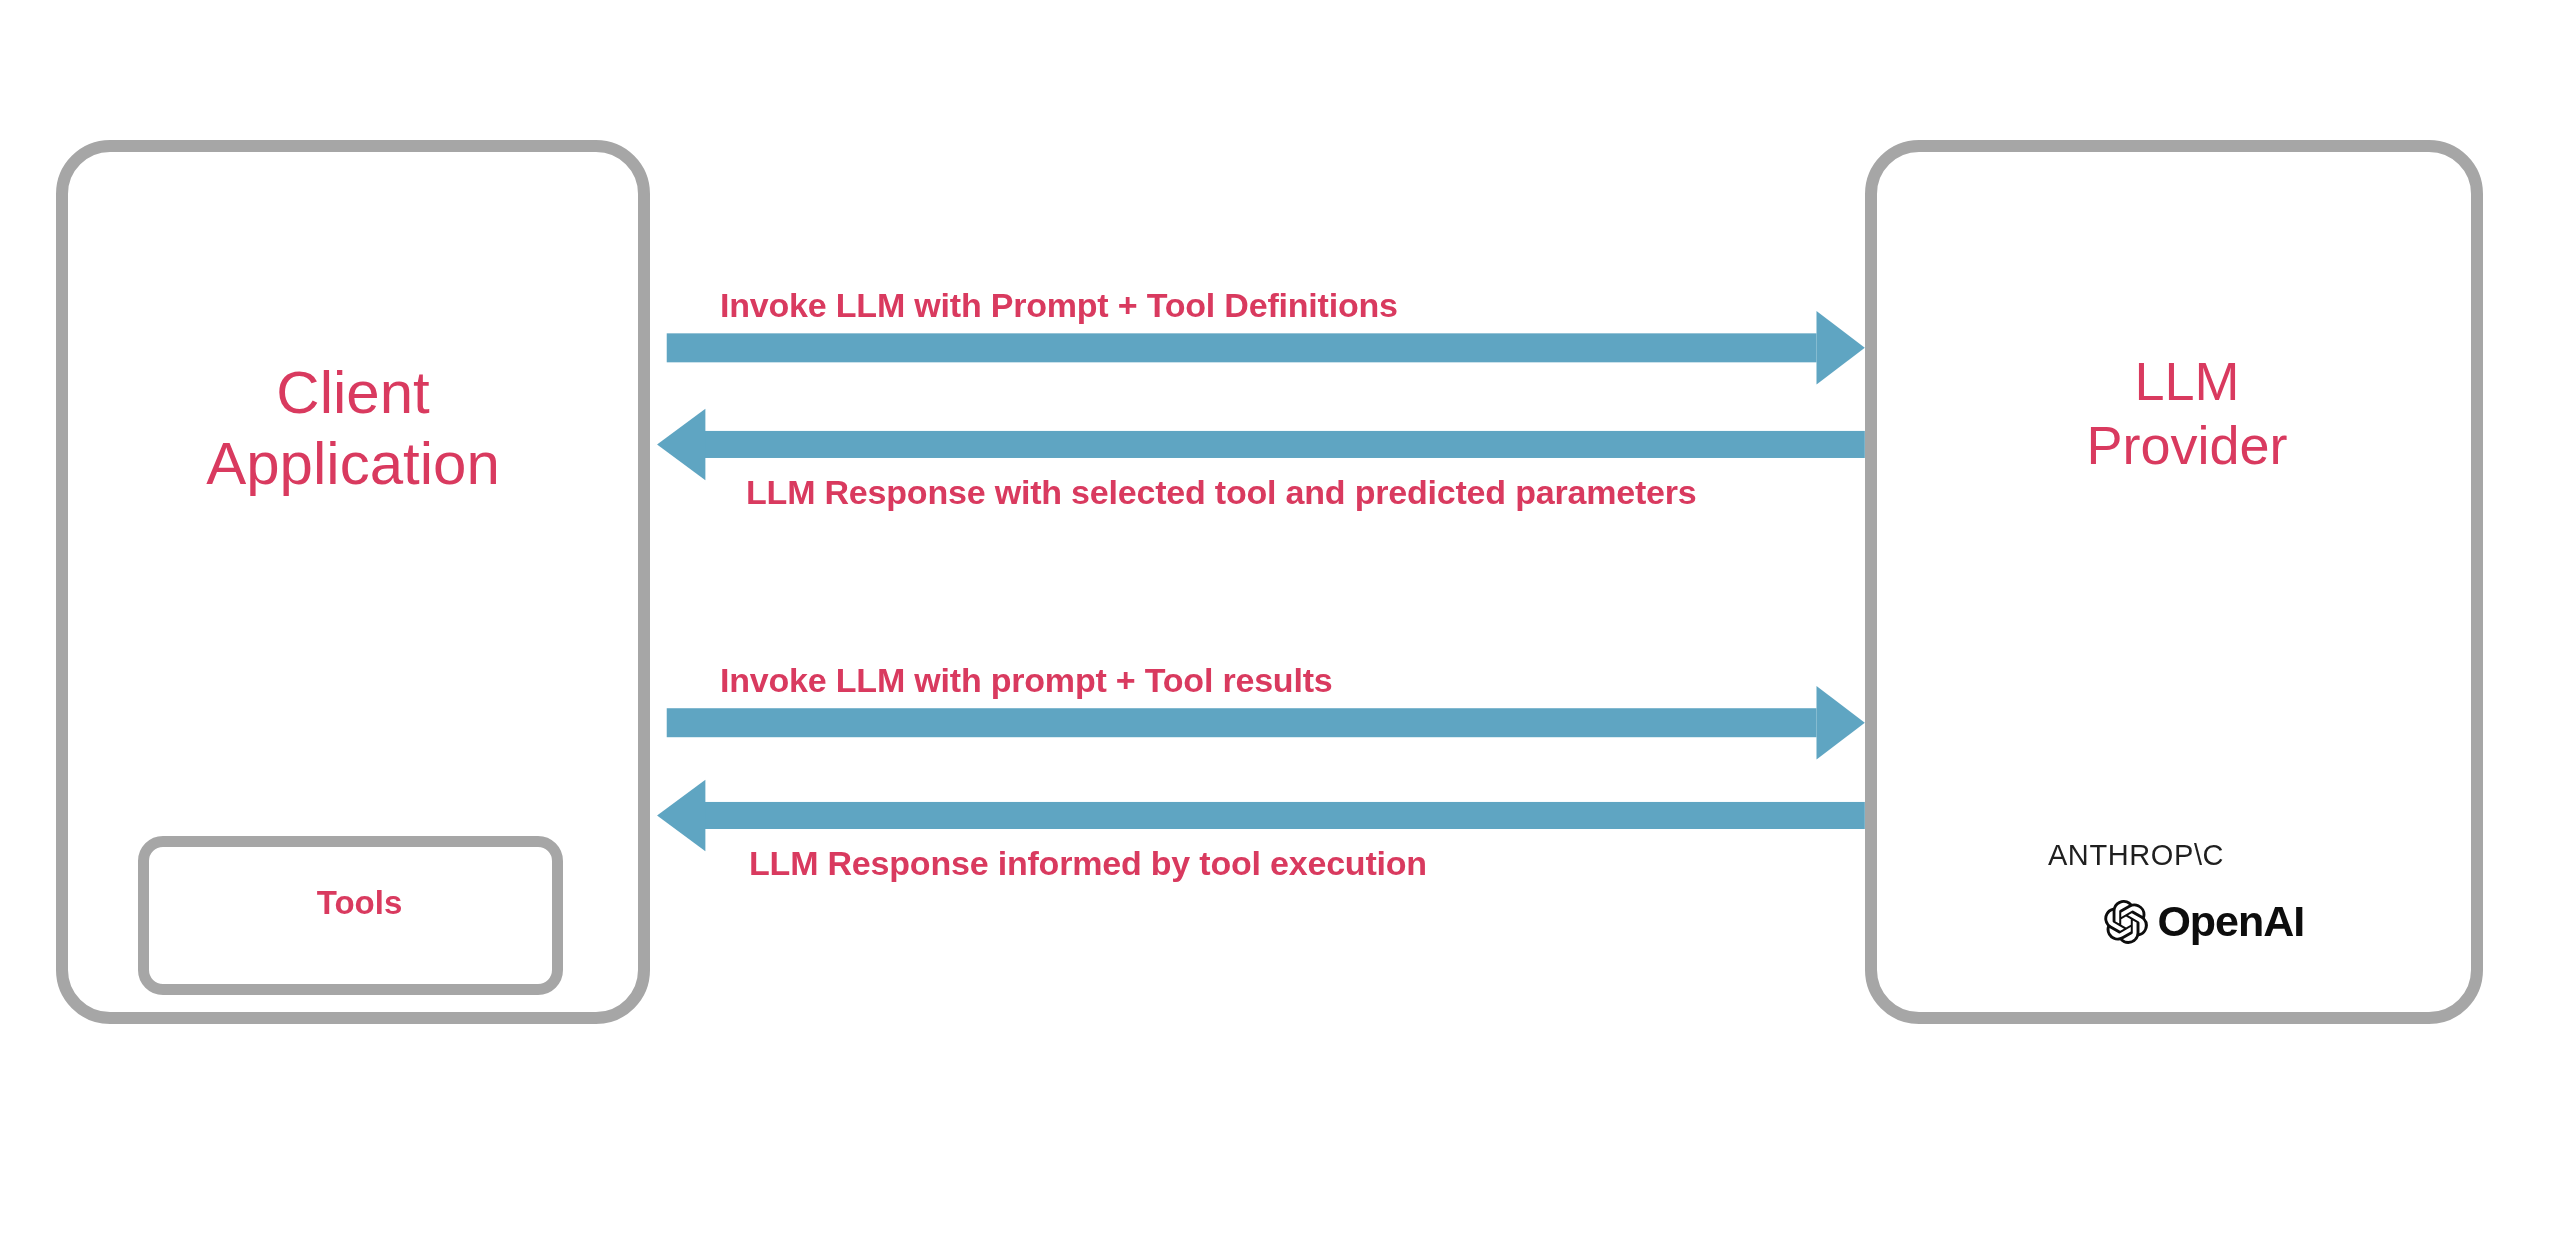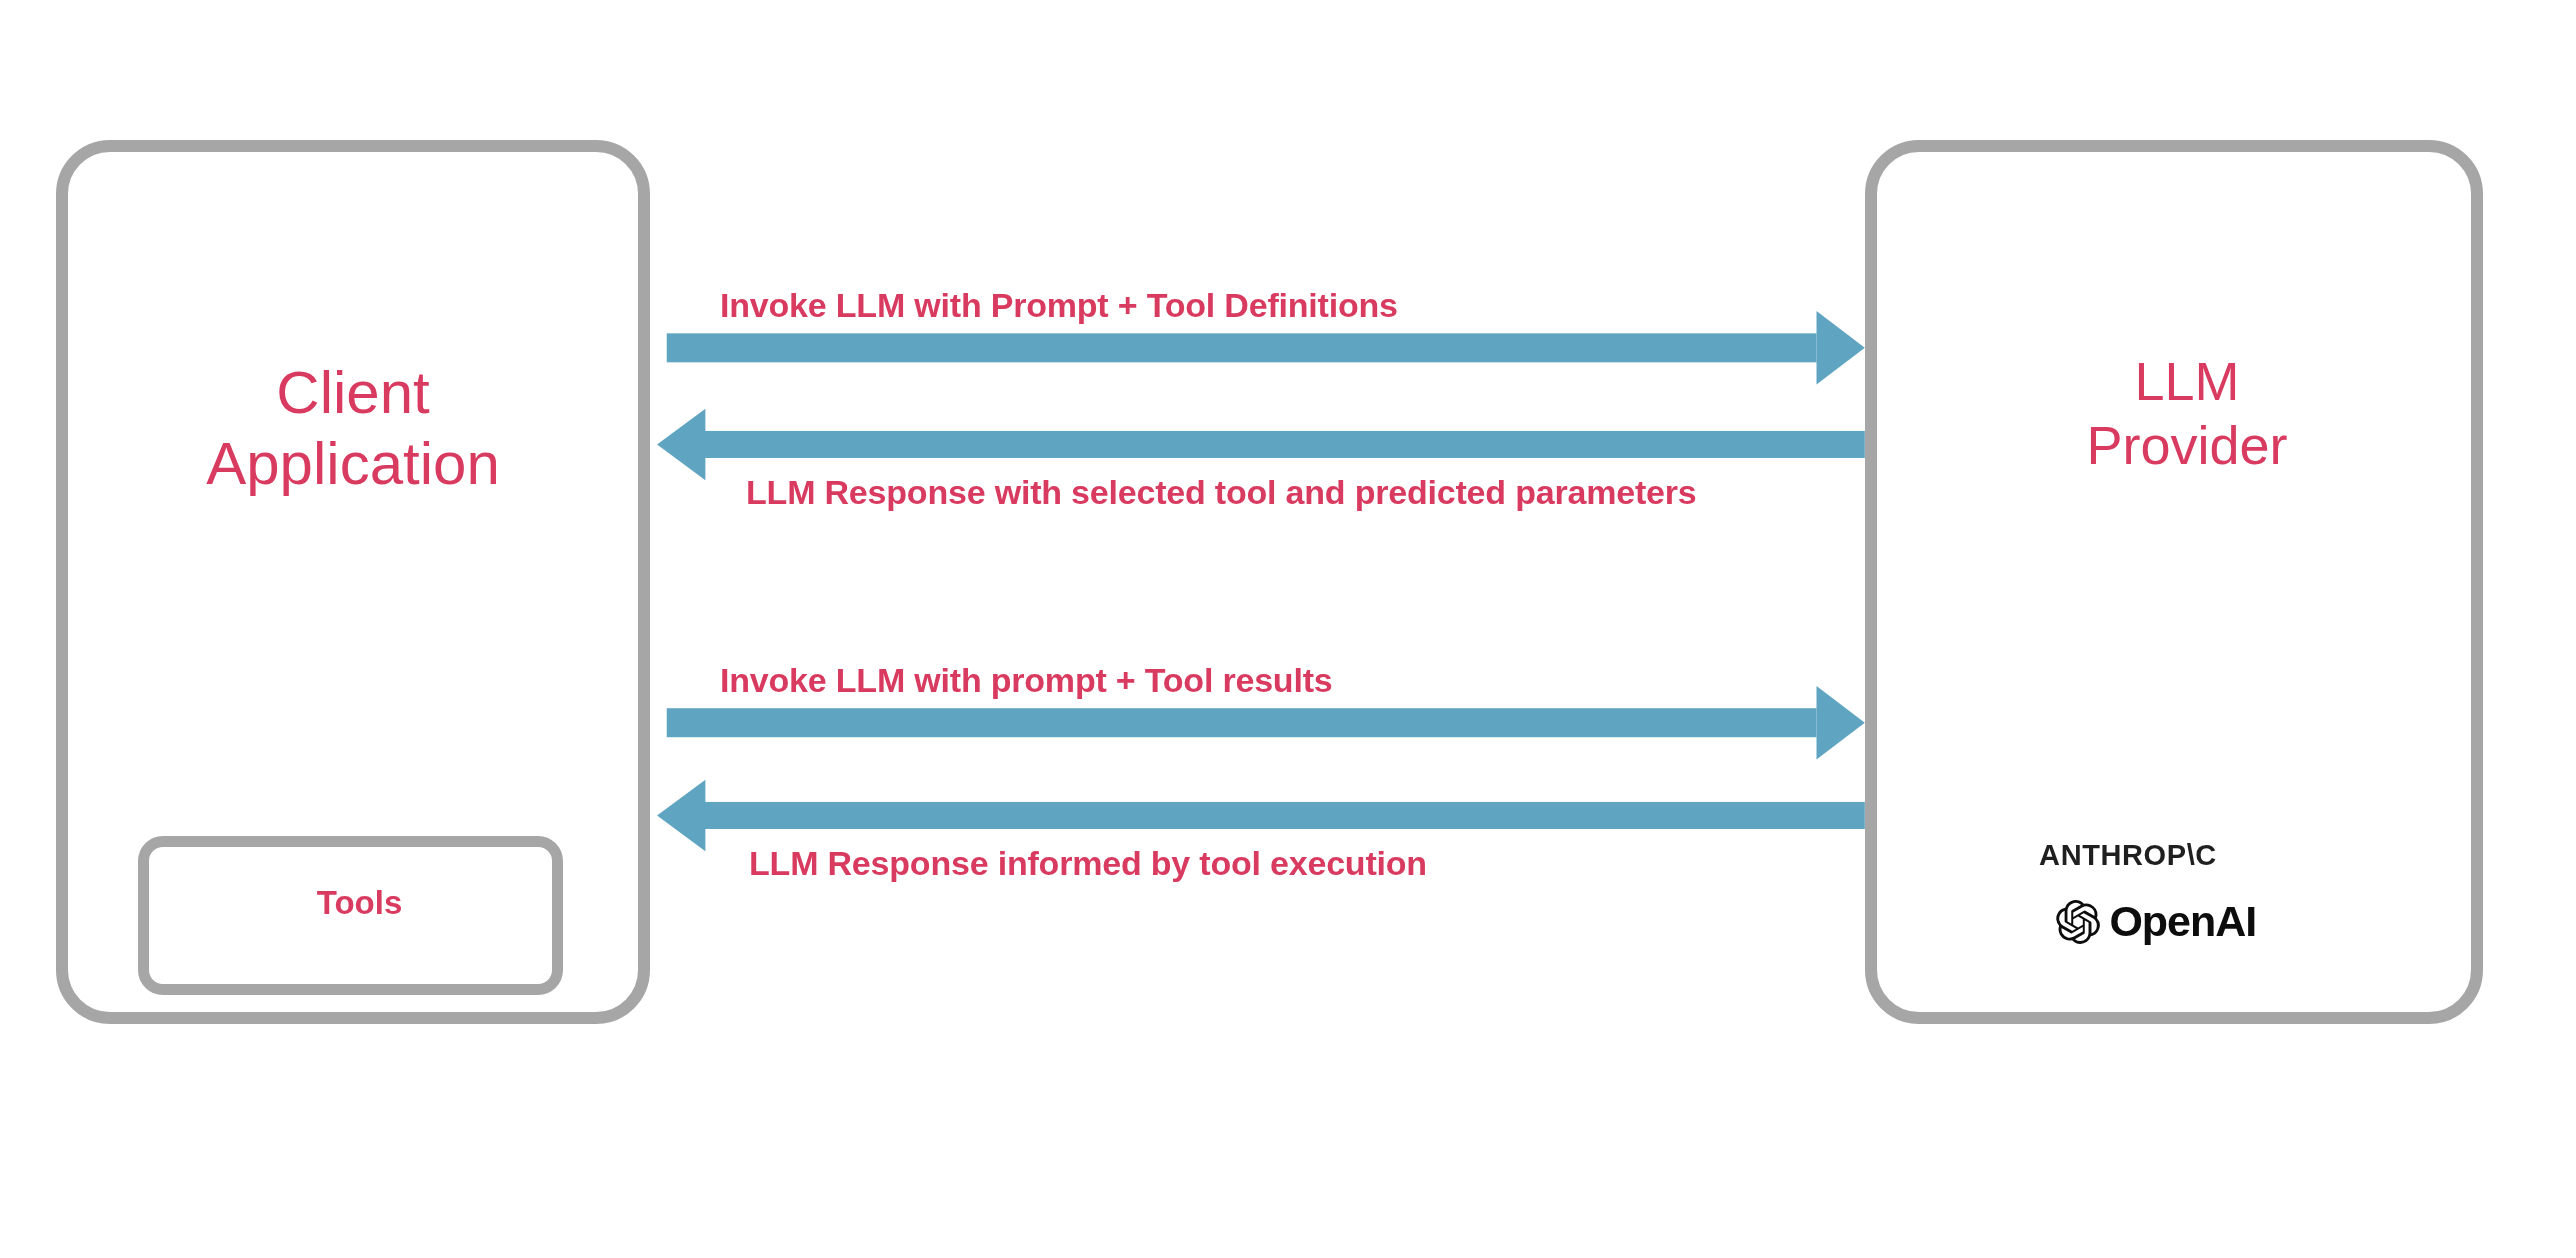--- a/index.html
+++ b/index.html
@@ -123,33 +123,35 @@
 
   
   #anthropic-mark {
     position: absolute;
     left: 1865px;
     top: 839px;
     width: 526px;
     text-align: center;
     color: #1f1f1f;
     font-size: 29px;
-    font-weight: 700;
+    font-weight: 400;
     letter-spacing: 0.6px;
+    padding-left: 8px;
   }
 
   #openai-mark {
     position: absolute;
     left: 1865px;
     top: 897px;
     width: 582px;
     display: flex;
     align-items: center;
     justify-content: center;
     gap: 9.7px;
+    padding-left: 48px;
   }
 
   #openai-wordmark {
     color: #0d0d0d;
     font-size: 43px;
     font-weight: 700;
     letter-spacing: -1px;
   }
 
   svg.arrow-layer {

